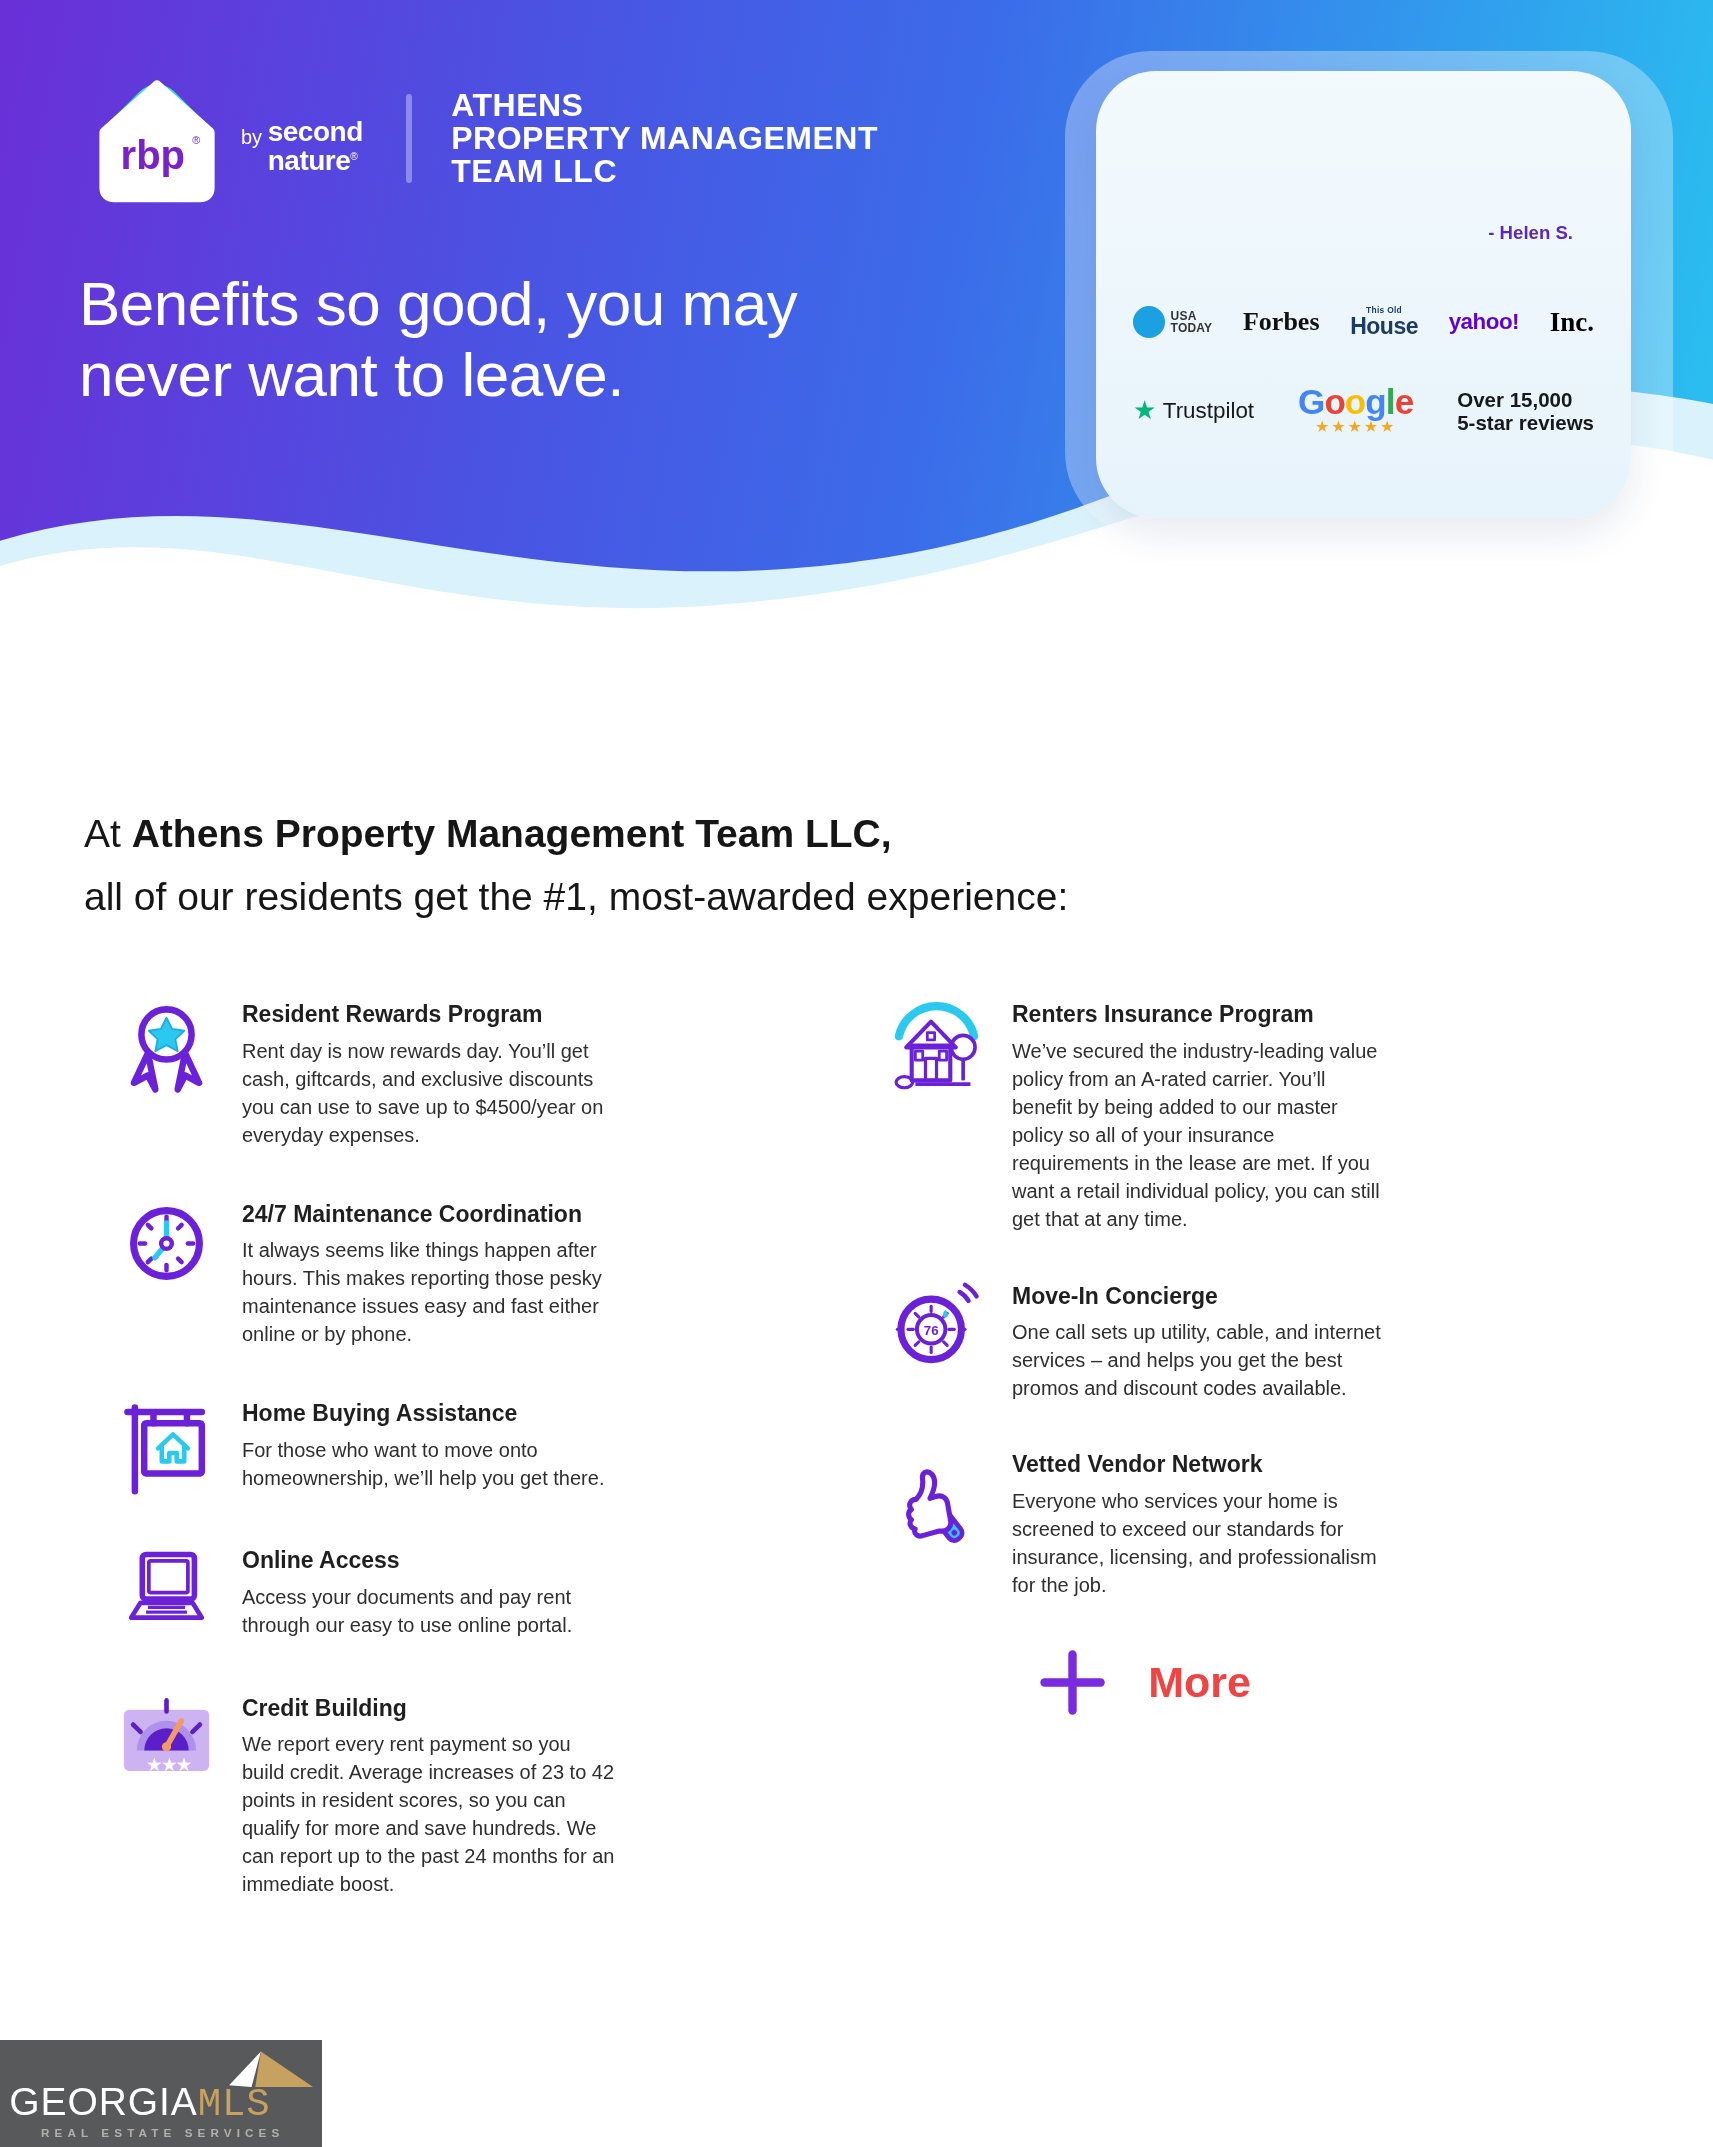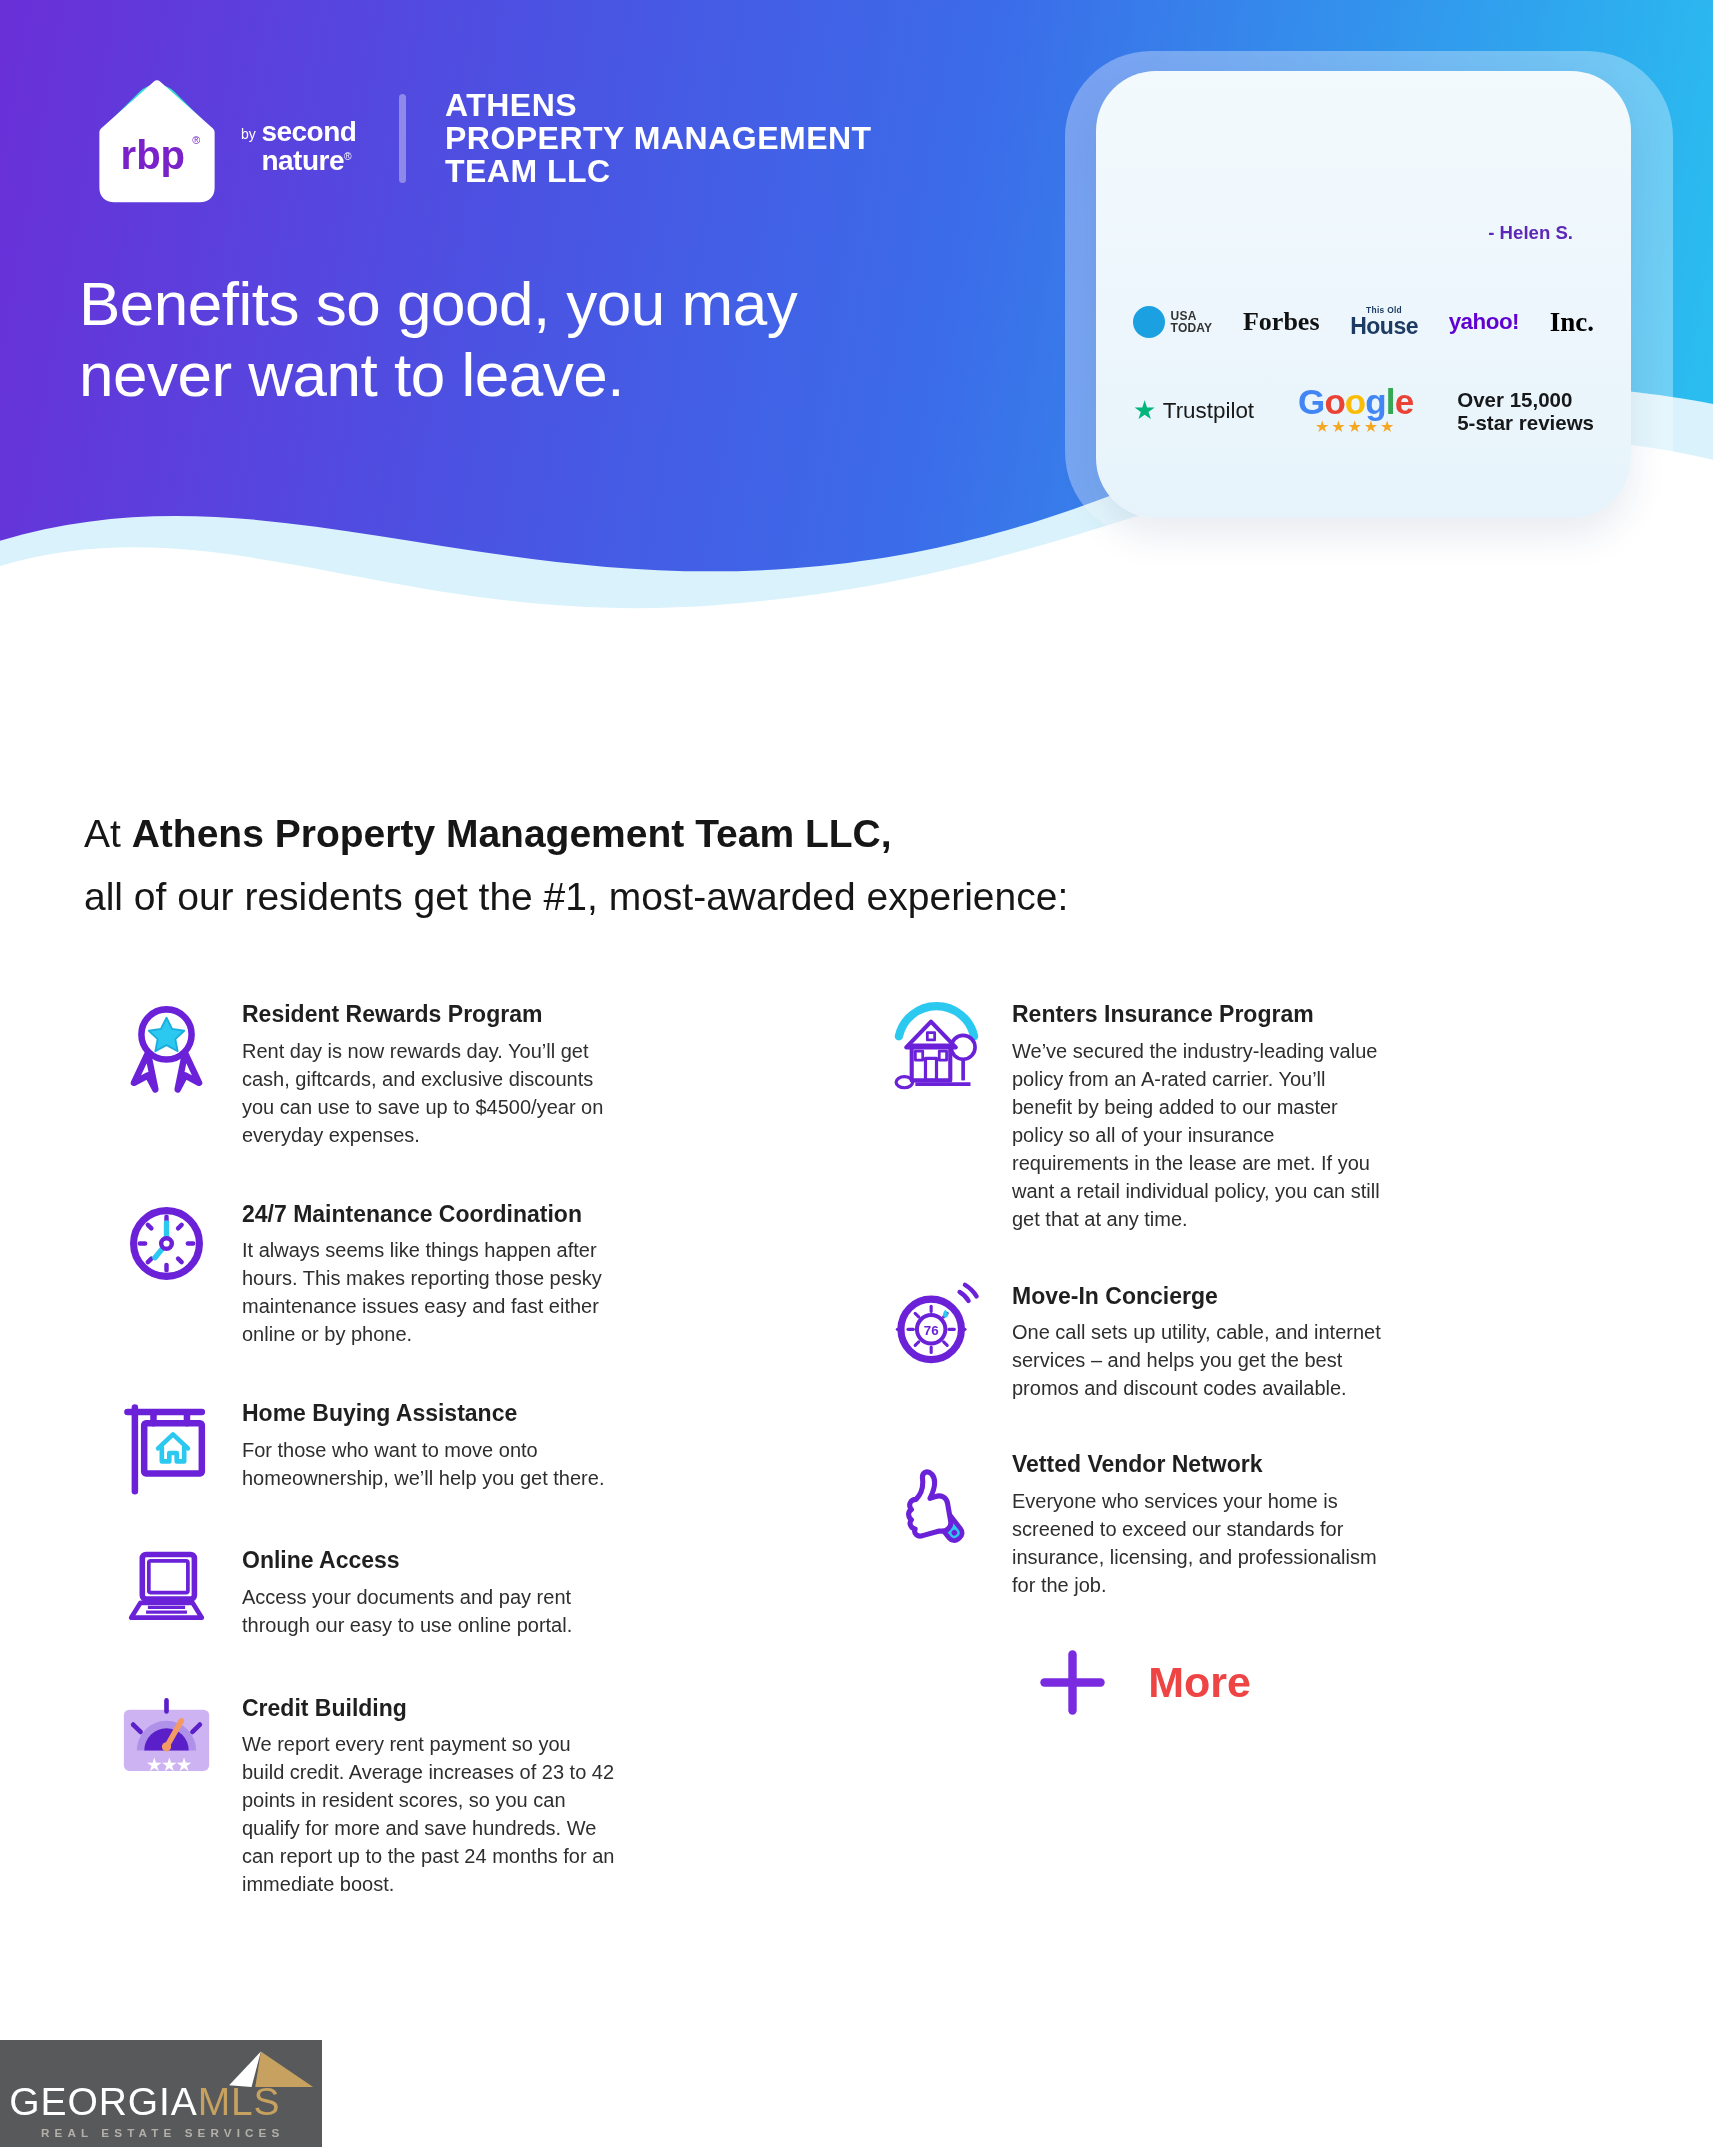--- a/index.html
+++ b/index.html
@@ -8,21 +8,21 @@
 
   
   .hero{position:absolute;top:0;left:0;width:1713px;height:620px;
         background:linear-gradient(100deg,#6a2fd8 0%,#4b52e2 30%,#3b6ce9 55%,#29c2f0 100%);}
   .hero-waves{position:absolute;left:0;bottom:0;width:1713px;height:270px;}
 
   
   .logo-row{position:absolute;top:67px;left:86px;display:flex;align-items:center;}
   .rbp-badge{width:142px;height:142px;position:relative;flex:none;}
   .by-sn{display:flex;align-items:flex-start;margin-left:13px;color:#ffffff;}
-  .by-word{font-size:14px;font-weight:400;margin-top:24px;margin-right:5.6px;}
+  .by-word{font-size:20px;font-weight:400;margin-top:24px;margin-right:5.6px;}
   .sn-stack{display:flex;flex-direction:column;line-height:25px;font-weight:700;
             font-size:28px;letter-spacing:-0.5px;margin-top:17px;}
   .sn-stack .reg{font-size:10.3px;vertical-align:super;font-weight:400;}
   .divider{width:6.5px;height:89px;background:rgba(255,255,255,0.35);border-radius:3.7px;
            margin:0 39px 0 43px;}
   .company-title{color:#ffffff;font-weight:800;font-size:32px;line-height:33px;
                  letter-spacing:0.5px;}
 
   
   .headline{position:absolute;left:79px;top:268px;color:#ffffff;font-size:62px;
@@ -76,21 +76,21 @@
               margin:0 0 7.5px 0;white-space:nowrap;}
   .item-body{font-size:20px;line-height:28px;color:#2e2e2e;}
   .more-row{display:flex;align-items:center;margin-top:48px;}
   .more-label{margin-left:24px;font-size:43px;font-weight:700;color:#ef4444;}
 
   
   .gmls{position:absolute;left:0;top:2040px;width:322px;height:108px;background:#58595b;}
   .gmls-text{position:absolute;left:9.3px;top:41px;font-size:39px;font-weight:300;
              letter-spacing:0.9px;line-height:41px;white-space:nowrap;}
   .gmls-georgia{color:#ffffff;}
-  .gmls-mls{color:#c6a15f;}
+  .gmls-mls{color:#c6a15f;font-family:Liberation Mono, monospace;}
   .gmls-tagline{position:absolute;left:41px;top:86px;font-size:11.7px;font-weight:600;
                 letter-spacing:5.1px;color:#b3b0aa;white-space:nowrap;}
   .gmls-roof{position:absolute;right:7.5px;top:3.7px;}
 </style>
 </head>
 <body>
 
 <div class="page">
 
   <div class="hero">

